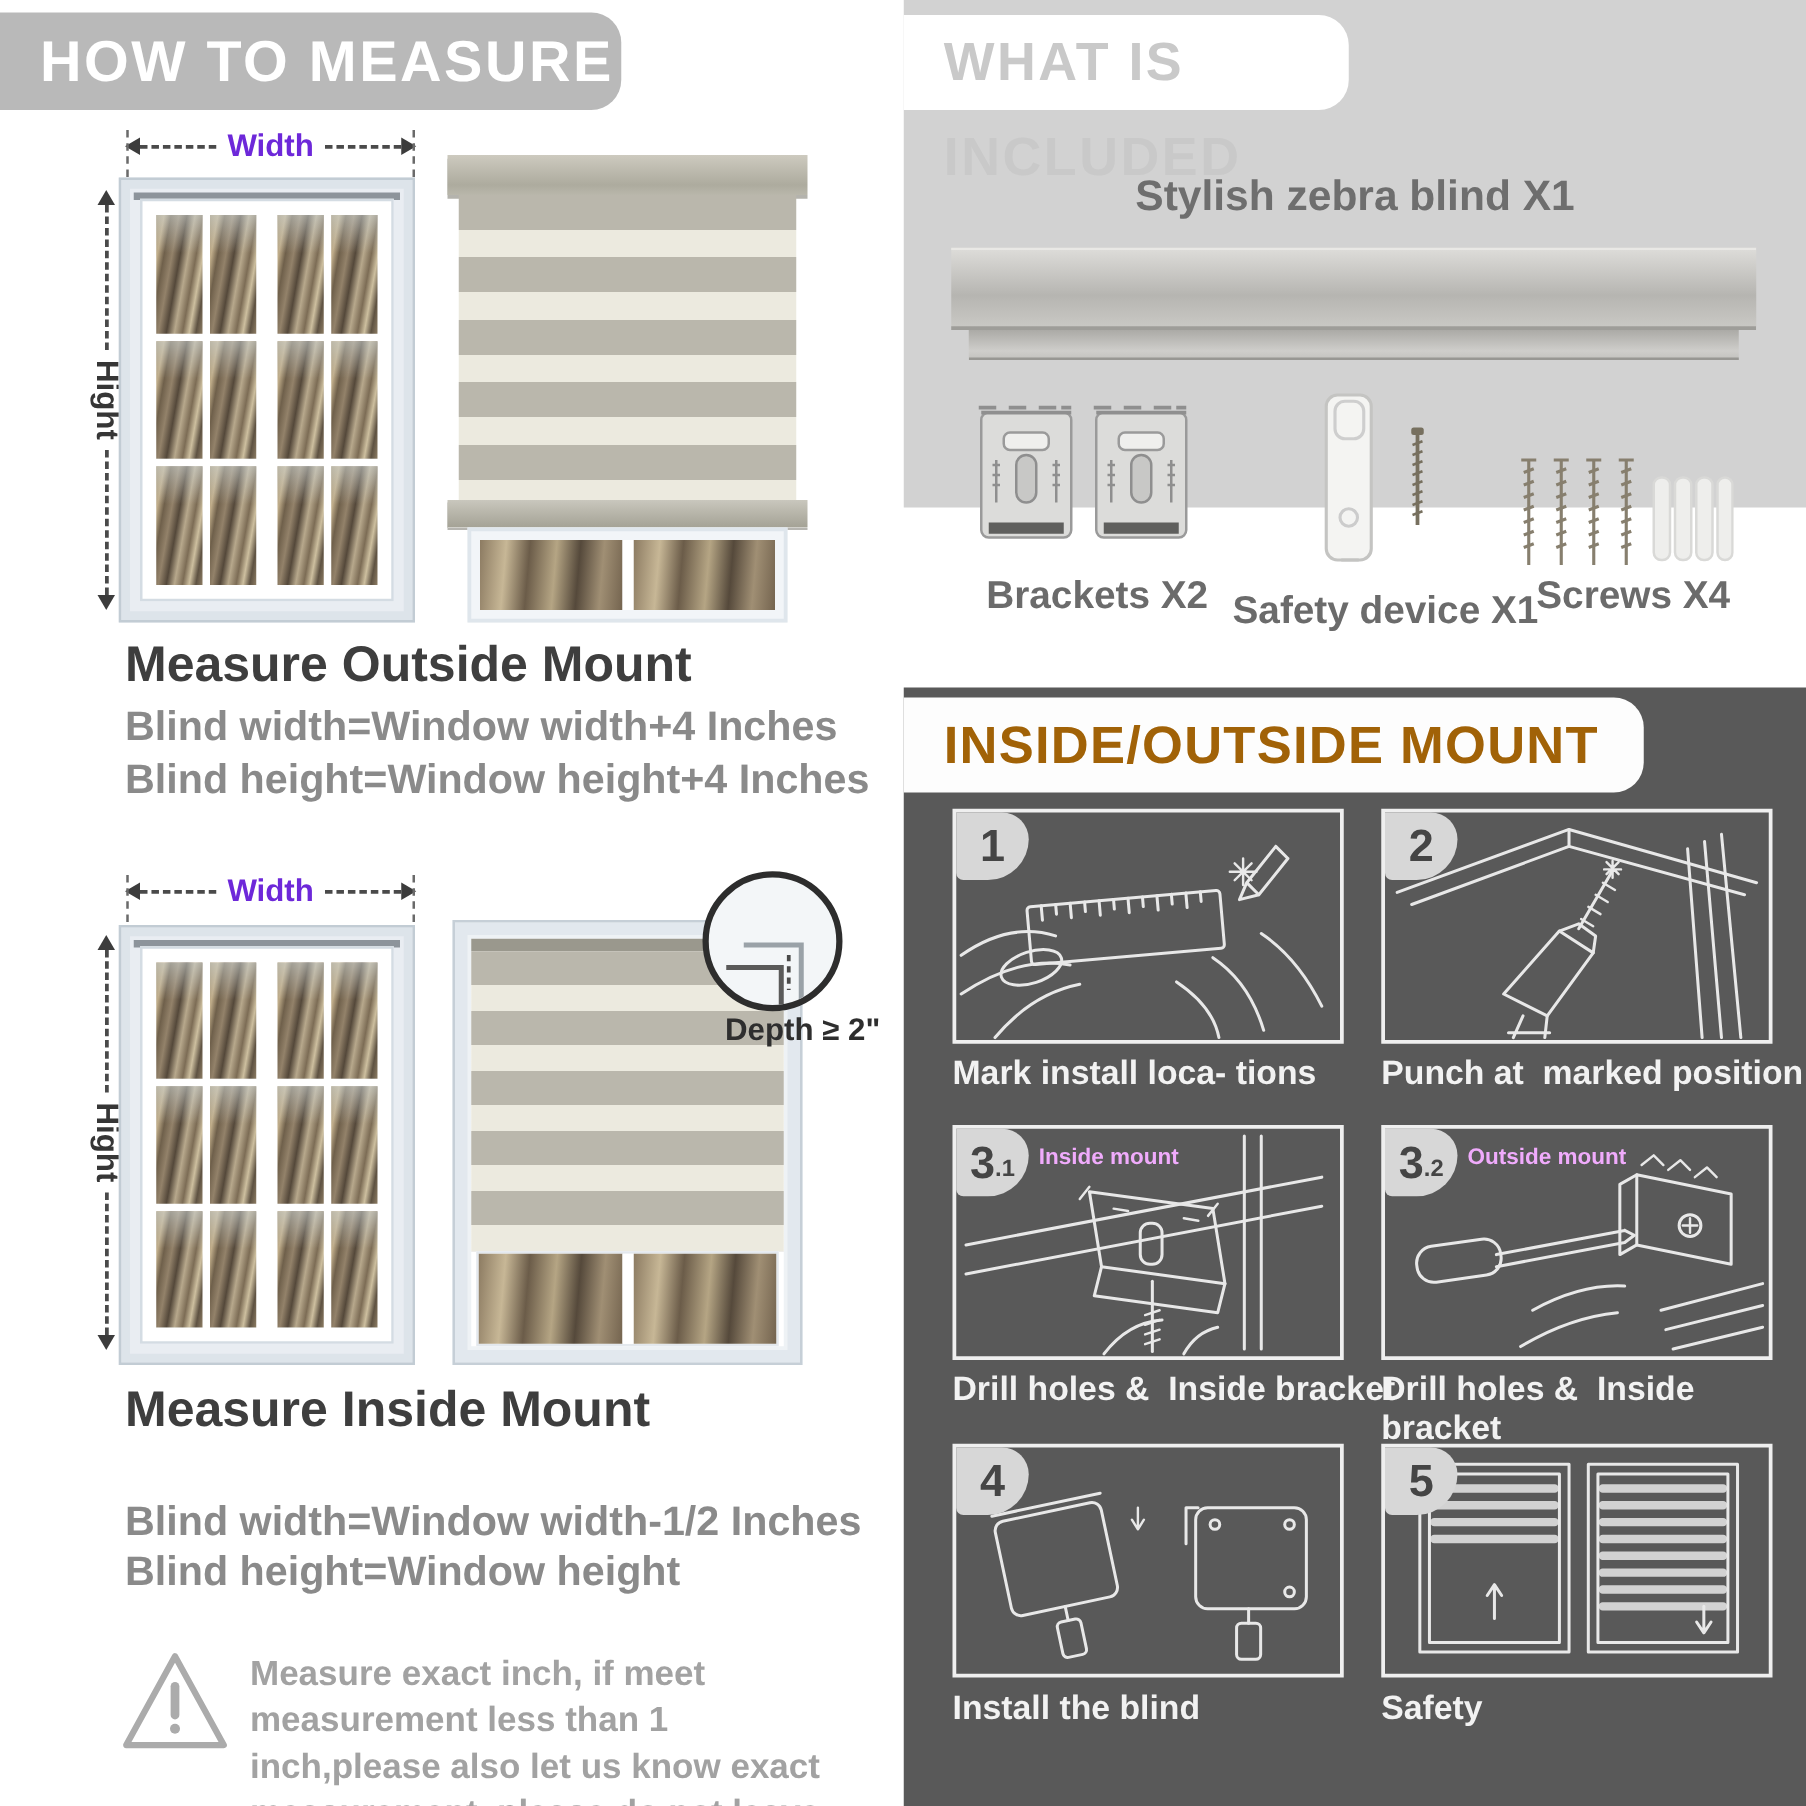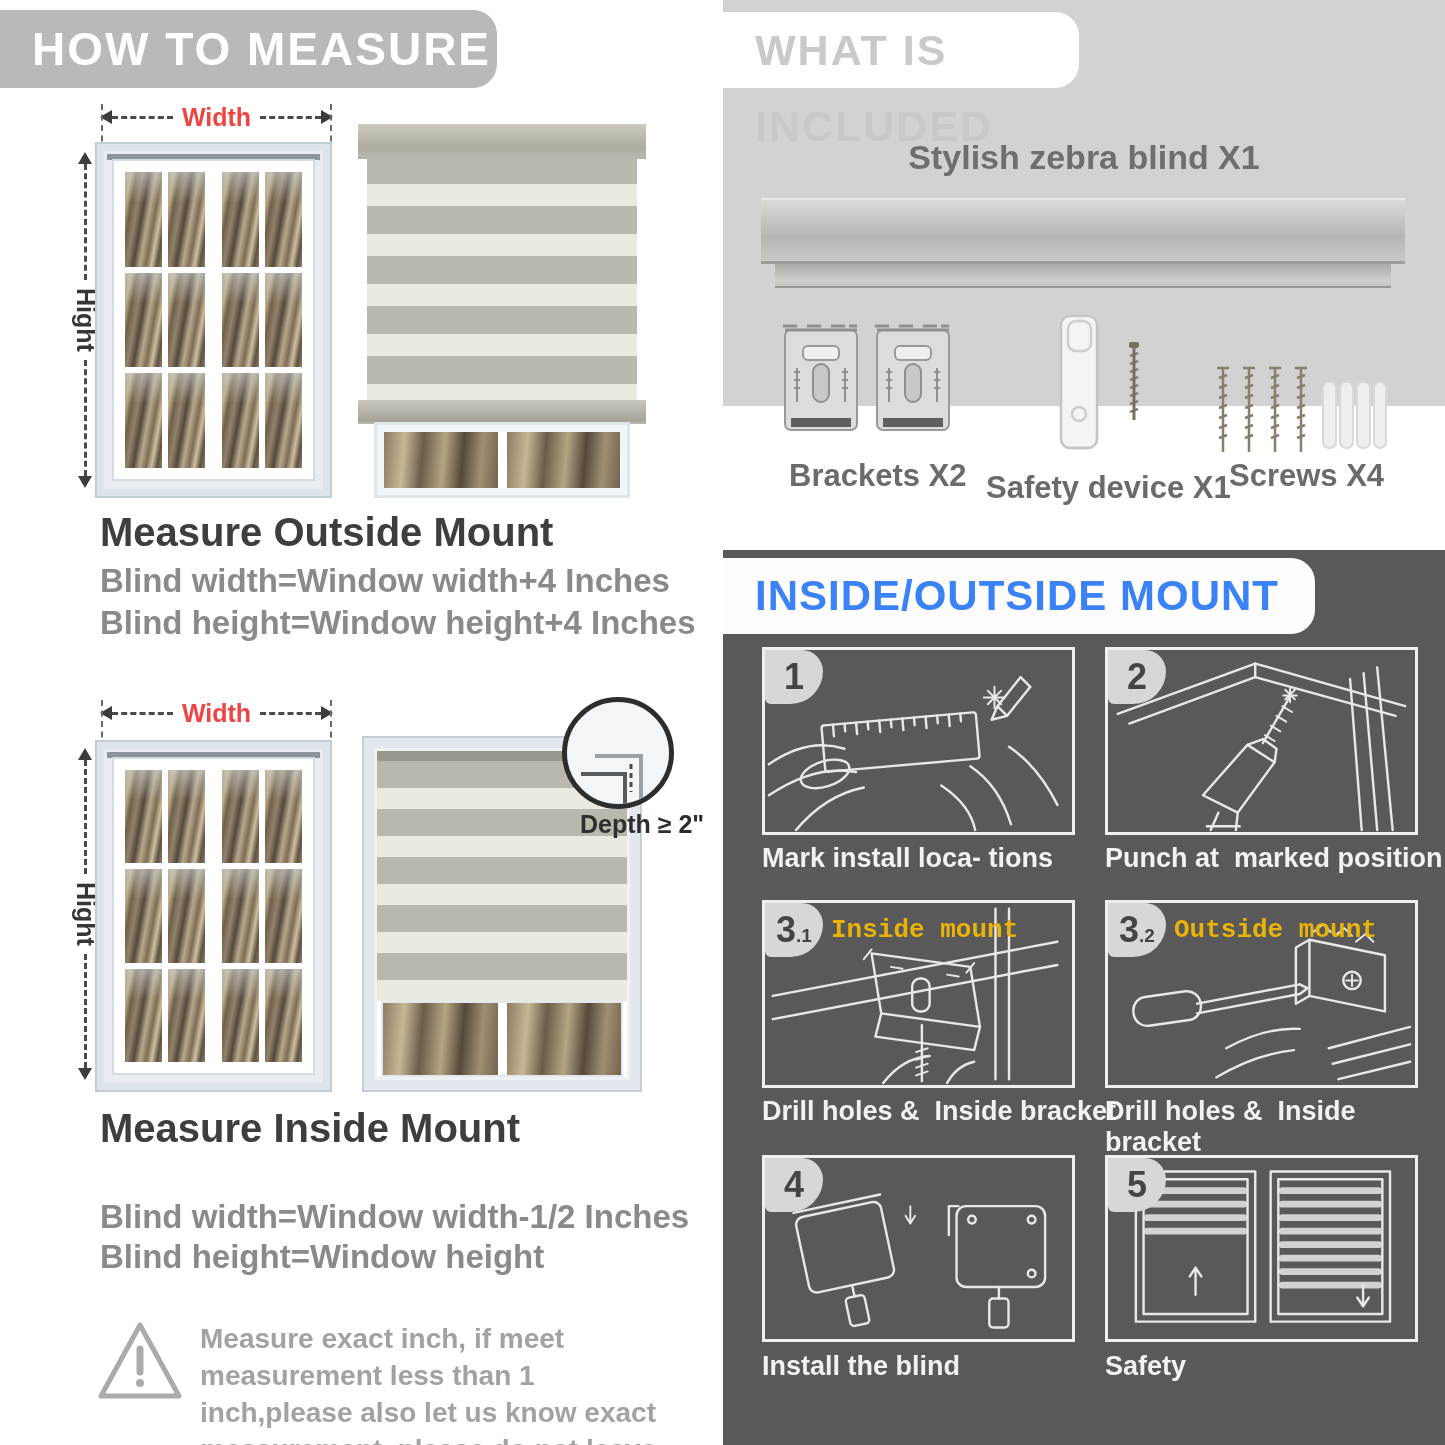--- a/index.html
+++ b/index.html
@@ -8,27 +8,27 @@
   .abs{position:absolute;}
 
   
   .banner-left{left:0;top:10px;width:497px;height:78px;background:#b9b9b9;
     border-radius:0 24px 24px 0;color:#ffffff;font-size:46px;font-weight:bold;
     letter-spacing:2px;line-height:78px;padding-left:32px;box-sizing:border-box;}
   .banner-incl{left:0;top:12px;width:356px;height:76px;background:#ffffff;
     border-radius:0 24px 24px 0;color:#c9c9c9;font-size:43px;font-weight:bold;
     letter-spacing:2px;line-height:76px;padding-left:32px;box-sizing:border-box;}
   .banner-mount{left:0;top:8px;width:592px;height:76px;background:#fdfdfd;
-    border-radius:0 24px 24px 0;color:#3b82f6;font-size:42px;font-weight:bold;
+    border-radius:0 24px 24px 0;color:#a16207;font-size:42px;font-weight:bold;
     letter-spacing:1px;line-height:76px;padding-left:32px;box-sizing:border-box;}
 
   
   .harrow{display:flex;align-items:center;height:26px;}
   .harrow .dash{flex:1;height:0;border-top:3px dashed #4a4a4a;}
-  .harrow .lbl{padding:0 9px;font-size:25px;font-weight:bold;color:#ef4444;line-height:26px;}
+  .harrow .lbl{padding:0 9px;font-size:25px;font-weight:bold;color:#6d28d9;line-height:26px;}
   .ah{width:0;height:0;border:7px solid transparent;}
   .ah-l{border-right:12px solid #3c3c3c;border-left:none;}
   .ah-r{border-left:12px solid #3c3c3c;border-right:none;}
   .varrow{display:flex;flex-direction:column;align-items:center;width:26px;}
   .varrow .vdash{flex:1;width:0;border-left:3px dashed #4a4a4a;}
   .vlbl{writing-mode:vertical-rl;font-size:25px;font-weight:bold;color:#363636;padding:8px 0;}
   .av{width:0;height:0;border:7px solid transparent;}
   .av-t{border-bottom:12px solid #3c3c3c;border-top:none;}
   .av-b{border-top:12px solid #3c3c3c;border-bottom:none;}
   .guide{width:0;border-left:2px dashed #6a6a6a;}
@@ -90,22 +90,22 @@
     background:linear-gradient(180deg,#abaaa6,#cfcecb 70%,#c2c1bd);
     box-shadow:inset 0 -2px 0 #989793;}
   .item-lbl{font-size:31px;font-weight:bold;color:#6b6b6b;}
 
   .panel-mount{left:723px;top:550px;width:722px;height:895px;background:#595959;}
   .step{border:3px solid #efefef;box-sizing:border-box;}
   .badge{position:absolute;left:0;top:0;width:58px;height:54px;background:#d7d7d7;
     border-radius:0 30px 46px 8px;display:flex;align-items:center;justify-content:center;
     color:#454545;font-weight:bold;font-size:36px;z-index:2;}
   .badge .sub{font-size:19px;margin-top:12px;}
-  .step-label{position:absolute;left:66px;top:12px;font-size:26px;font-weight:bold;
-    color:#eab308;z-index:2;font-family:Liberation Mono, monospace;}
+  .step-label{position:absolute;left:66px;top:12px;font-size:18px;font-weight:bold;
+    color:#f0abfc;z-index:2;}
   .caption{font-size:27px;font-weight:bold;color:#f2f2f2;white-space:pre-wrap;}
   .art{position:absolute;inset:0;width:100%;height:100%;}
 </style>
 </head>
 <body>
 
 <div id="canvas">
 
   <div class="abs banner-left">HOW TO MEASURE</div>
 

